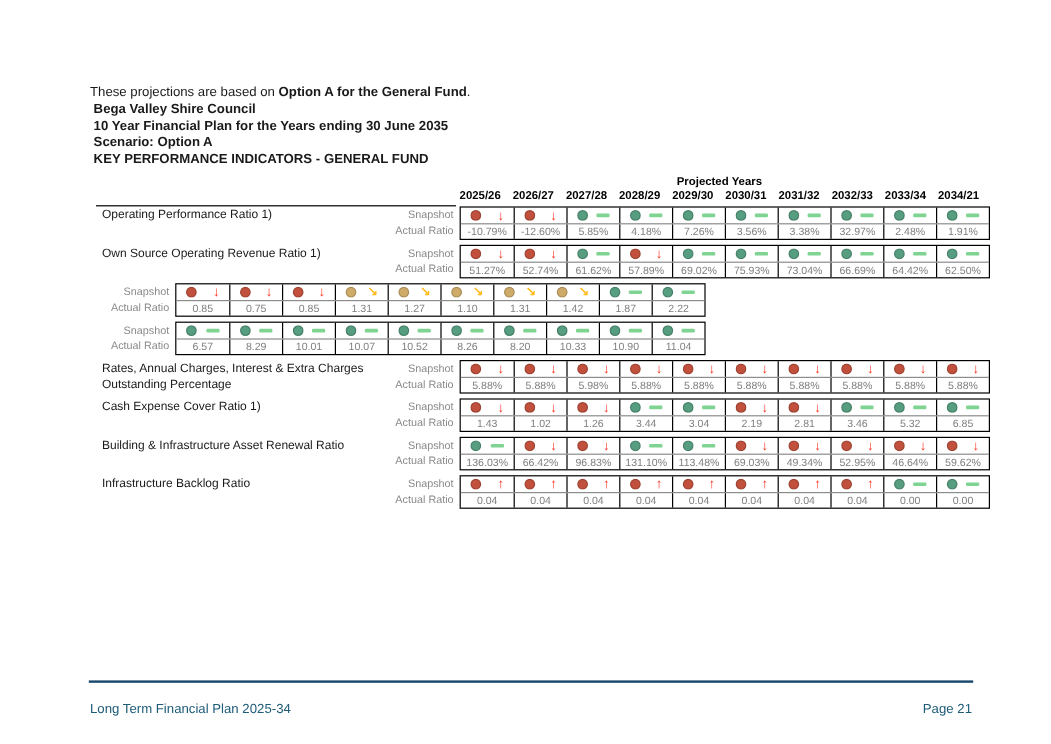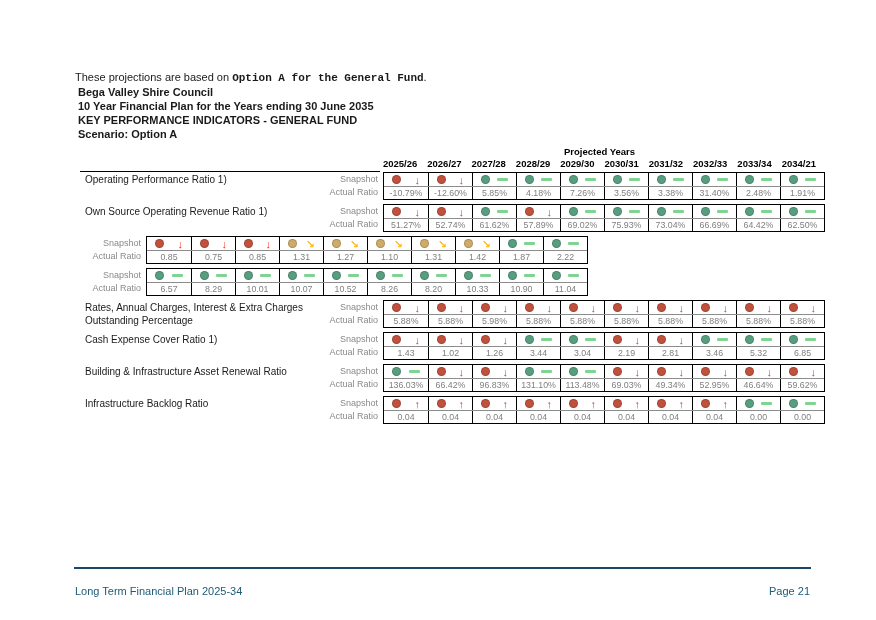--- a/index.html
+++ b/index.html
@@ -4,21 +4,21 @@
 <style>
   html,body{margin:0;padding:0;background:#e8e8e8;}
   .page{
     position:relative; width:876px; height:620px; background:#ffffff;
     font-family:"Liberation Sans","DejaVu Sans",sans-serif; color:#111;
     overflow:hidden; margin:0 auto;
   }
   
   .header{position:absolute; left:75px; top:70px; font-size:11px; line-height:14px; color:#1a1a1a;}
   .header .bold-line{font-weight:bold; margin-left:3px;}
-  .intro b{font-weight:bold;font-family:Liberation Mono, monospace;}
+  .intro b{font-weight:bold;}
   
   .projected-years{position:absolute; left:378px; top:146px; width:443px; text-align:center; font-weight:bold; font-size:9.5px; color:#000;}
   .years-row{position:absolute; left:378px; top:158px; width:443px; display:flex;}
   .year-head{width:44.3px; text-align:center; font-weight:bold; font-size:9.5px; color:#000;}
   
   .top-rule{position:absolute; left:80px; top:170.5px; width:300px; border-top:1.5px solid #000;}
   
   .table-body{position:absolute; left:85px; top:172px; display:flex; flex-direction:column; gap:4px;}
   .row-group{display:flex; align-items:flex-start;}
   .row-label{width:237px; font-size:10px; line-height:13px; padding-top:1px; color:#1a1a1a;}
@@ -47,22 +47,22 @@
 <body>
 
 <div class="page">
 
   <div class="header">
     <div class="intro">
       <span>These projections are based on </span><b>Option A for the General Fund</b><span>.</span>
     </div>
     <div class="bold-line">Bega Valley Shire Council</div>
     <div class="bold-line">10 Year Financial Plan for the Years ending 30 June 2035</div>
+    <div class="bold-line">Scenario: Option A</div>
     <div class="bold-line">KEY PERFORMANCE INDICATORS - GENERAL FUND</div>
-    <div class="bold-line">Scenario: Option A</div>
   </div>
 
   <div class="projected-years">Projected Years</div>
   <div class="years-row" id="years-row">
       <div class="year-head">2025/26</div>
       <div class="year-head">2026/27</div>
       <div class="year-head">2027/28</div>
       <div class="year-head">2028/29</div>
       <div class="year-head">2029/30</div>
       <div class="year-head">2030/31</div>
@@ -124,21 +124,21 @@
             </div>
           </div>
           <div class="ratio-row">
             <div class="ratio-cell">-10.79%</div>
             <div class="ratio-cell">-12.60%</div>
             <div class="ratio-cell">5.85%</div>
             <div class="ratio-cell">4.18%</div>
             <div class="ratio-cell">7.26%</div>
             <div class="ratio-cell">3.56%</div>
             <div class="ratio-cell">3.38%</div>
-            <div class="ratio-cell">31.40%</div>
+            <div class="ratio-cell">32.97%</div>
             <div class="ratio-cell">2.48%</div>
             <div class="ratio-cell">1.91%</div>
           </div>
         </div>
       </div>
       <div class="row-group">
         <div class="row-label">Own Source Operating Revenue Ratio 1)</div>
         <div class="sub-labels">
           <div class="sub-label">Snapshot</div>
           <div class="sub-label">Actual Ratio</div>

